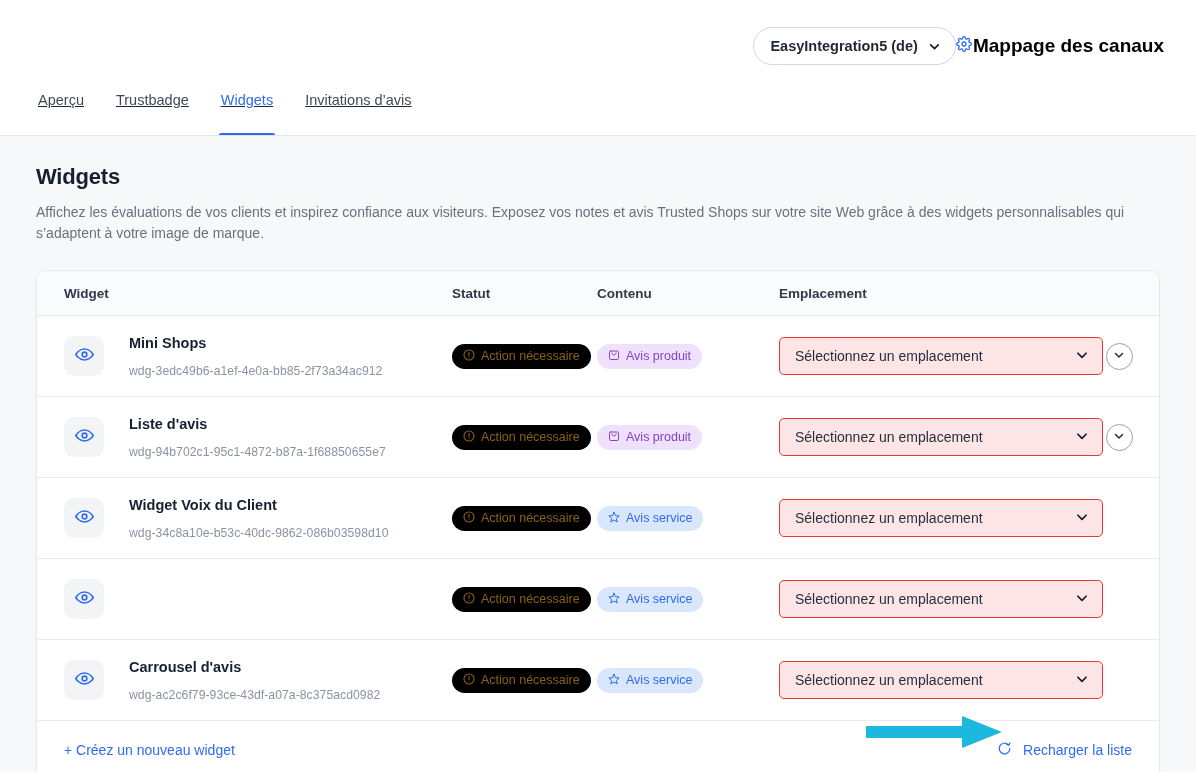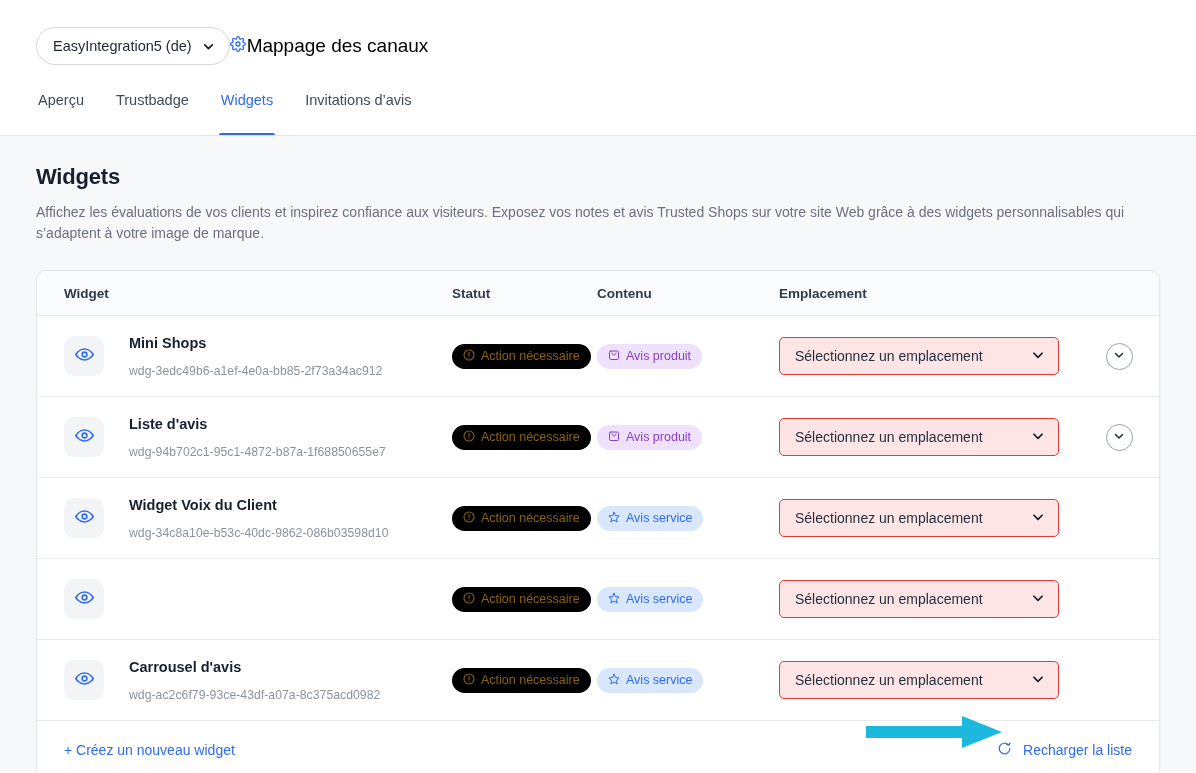--- a/index.html
+++ b/index.html
@@ -13,23 +13,24 @@
     color: #1f2733;
     -webkit-font-smoothing: antialiased;
   }
 
   
   .topbar {
     height: 92px;
     background: #ffffff;
     display: flex;
     align-items: center;
-    justify-content: flex-start;
-    padding: 0 20px 0 36px;
+    justify-content: flex-end;
+    padding: 0 32px 0 36px;
     position: relative;
+    font-weight: bold;
   }
   .shop-select {
     display: inline-flex;
     align-items: center;
     gap: 10px;
     height: 38px;
     padding: 0 14px 0 16px;
     border: 1px solid #d4d7dd;
     border-radius: 19px;
     background: #fff;
@@ -49,20 +50,21 @@
     cursor: pointer;
     white-space: nowrap;
   }
 
   
   .tabs-wrap {
     background: #ffffff;
     border-bottom: 1px solid #e3e6ea;
     padding: 0 36px;
     height: 44px;
+    text-decoration: underline;
   }
   .tabs { display: flex; gap: 0; height: 100%; align-items: stretch; }
   .tab {
     position: relative;
     display: flex;
     align-items: flex-start;
     padding: 0 16px;
     font-size: 14.5px;
     color: #404a57;
     cursor: pointer;
@@ -175,21 +177,21 @@
     white-space: nowrap;
   }
   .badge-warn    { background: #000000; color: #8a6116; }
   .badge-product { background: #efe1fb; color: #8741c9; }
   .badge-service { background: #d9e7fd; color: #2f6bf0; }
 
   .place-select {
     display: flex;
     align-items: center;
     justify-content: space-between;
-    width: 280px;
+    width: 324px;
     height: 38px;
     padding: 0 13px 0 15px;
     border: 1.5px solid #e53935;
     border-radius: 5px;
     background: #fde5e5;
     font-size: 14px;
     color: #24303f;
     cursor: pointer;
   }
   .circle-btn {

